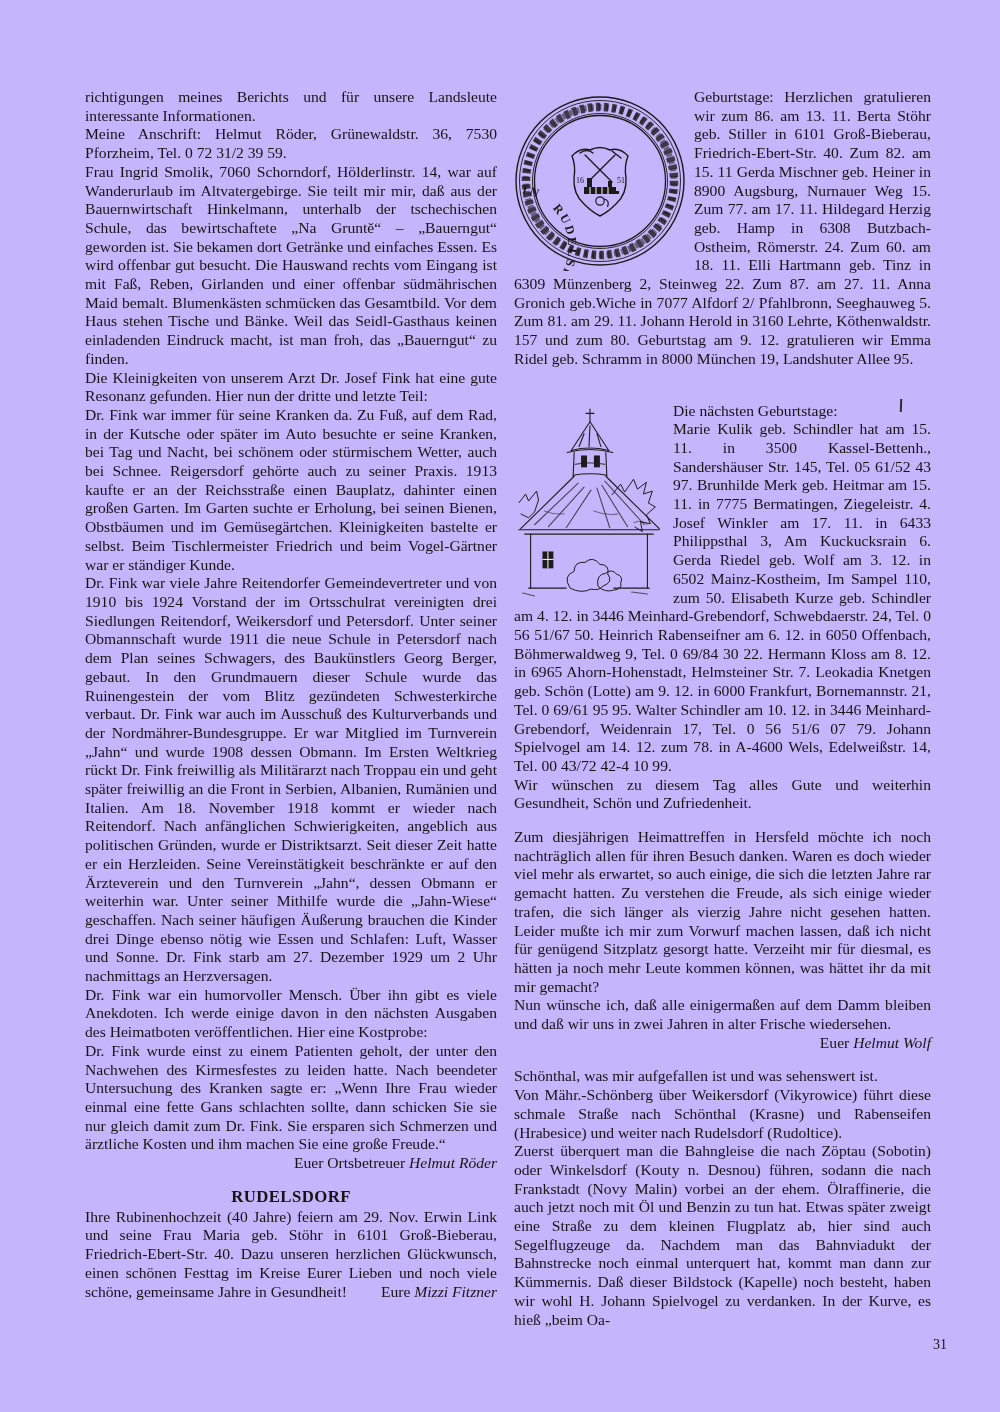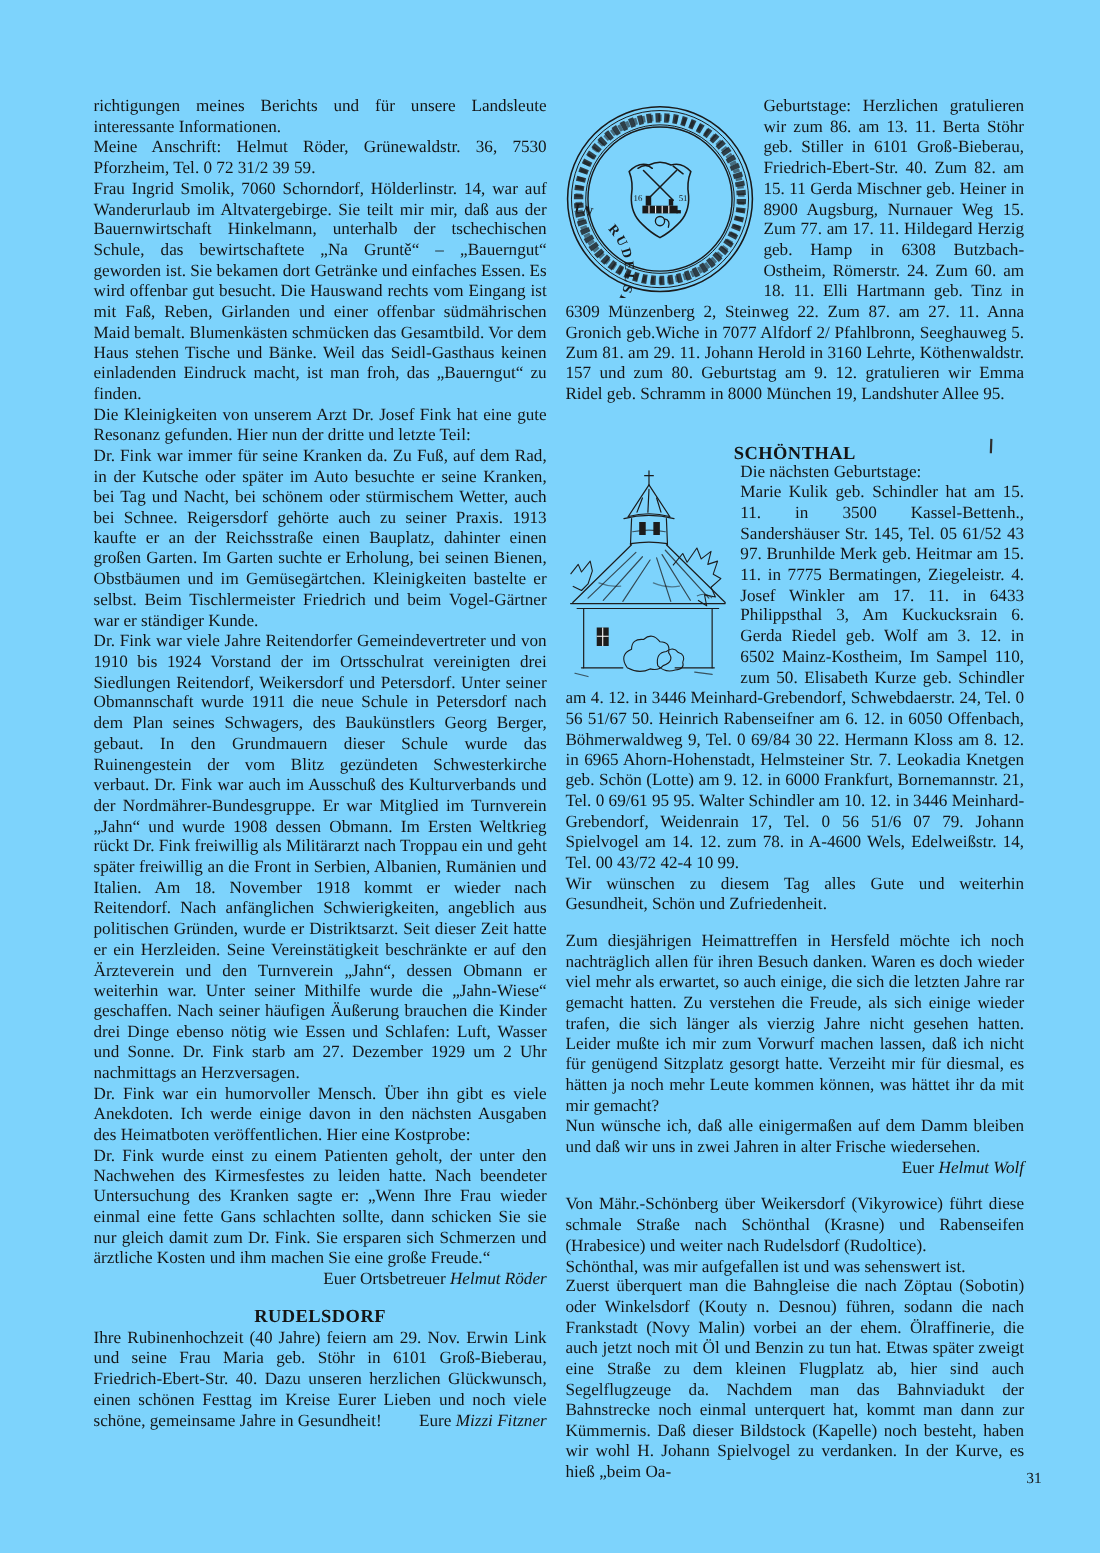--- a/index.html
+++ b/index.html
@@ -1,16 +1,16 @@
 <!DOCTYPE html>
 <html><head>
 <meta charset="utf-8">
 <style>
   html,body{margin:0;padding:0;background:#ffffff;}
-  .page{position:relative;width:1000px;height:1412px;background:#7dd3fc;
+  .page{position:relative;width:1000px;height:1412px;background:#c4b5fd;
         font-family:"Liberation Serif", serif;color:#151515;overflow:hidden;}
   .cols{position:absolute;left:85px;top:88px;width:846px;display:flex;gap:17px;}
   .col{flex:0 0 auto;}
   .col-left{width:412px;}
   .col-right{width:417px;}
   p.para{margin:0;text-align:justify;font-size:15.6px;line-height:18.7px;}
   .heading{margin:0;text-align:center;font-weight:bold;font-size:16.8px;line-height:19px;letter-spacing:.4px;}
   .sig{margin:0;text-align:right;font-size:15.6px;line-height:18.7px;}
   .b{font-weight:normal;}
   .i{font-style:italic;}
@@ -78,21 +78,20 @@
         <g stroke="#1a1a1a" fill="none" stroke-width="1.2">
           <circle cx="86" cy="109" r="4.2"></circle>
           <path d="M90,107 q6,1 3.5,8"></path>
         </g>
         <text x="66" y="91" font-size="8" text-anchor="middle" fill="#1a1a1a" font-family="Liberation Serif, serif">16</text>
         <text x="107" y="91" font-size="8" text-anchor="middle" fill="#1a1a1a" font-family="Liberation Serif, serif">51</text>
       </svg>
     </div>
         <p class="para"><span>Geburtstage: Herzlichen gratulieren wir zum 86. am 13. 11. </span><span class="b">Berta Stöhr</span><span> geb. Stiller in 6101 Groß-Bieberau, Friedrich-Ebert-Str. 40. Zum 82. am 15. 11 </span><span class="b">Gerda Mischner</span><span> geb. Heiner in 8900 Augsburg, Nurnauer Weg 15. Zum 77. am 17. 11. </span><span class="b">Hildegard Herzig</span><span> geb. Hamp in 6308 Butzbach-Ostheim, Römerstr. 24. Zum 60. am 18. 11. </span><span class="b">Elli Hartmann</span><span> geb. Tinz in 6309 Münzenberg 2, Steinweg 22. Zum 87. am 27. 11. </span><span class="b">Anna Gronich</span><span> geb.Wiche in 7077 Alfdorf 2/ Pfahlbronn, Seeghauweg 5. Zum 81. am 29. 11. </span><span class="b">Johann Herold</span><span> in 3160 Lehrte, Köthenwaldstr. 157 und zum 80. Geburtstag am 9. 12. gratulieren wir </span><span class="b">Emma Ridel</span><span> geb. Schramm in 8000 München 19, Landshuter Allee 95.</span></p>
         <div class="spacer" style="height: 33px;"></div>
-        <div class="heading"><span>SCHÖNTHAL</span></div>
         <div class="church-float">
       <svg viewBox="0 0 150 196" xmlns="http://www.w3.org/2000/svg">
         <g stroke="#1c1c1c" fill="none" stroke-width="1.1" stroke-linecap="round">
           <path d="M76,5 v13 M72,9.5 h8"></path>
           <path d="M76,18 L57,47 Q76,42 95,47 Z"></path>
           <path d="M70,30 L65,43 M76,22 L75,43 M83,30 L87,43"></path>
           <path d="M53,49 Q76,43 99,49"></path>
           <path d="M60,49 L59,73 M92,49 L93,73"></path>
           <path d="M61,61 Q76,58 91,61" opacity="0.7"></path>
           <path d="M60,73 L6,126 M92,73 L146,126"></path>
@@ -122,21 +121,21 @@
       </svg>
     </div>
         <p class="para"><span>Die nächsten Geburtstage:</span></p>
         <p class="para"><span class="b">Marie Kulik</span><span> geb. Schindler hat am 15. 11. in 3500 Kassel-Bettenh., Sandershäuser Str. 145, Tel. 05 61/52 43 97. </span><span class="b">Brunhilde Merk</span><span> geb. Heitmar am 15. 11. in 7775 Bermatingen, Ziegeleistr. 4. </span><span class="b">Josef Winkler</span><span> am 17. 11. in 6433 Philippsthal 3, Am Kuckucksrain 6. </span><span class="b">Gerda Riedel</span><span> geb. Wolf am 3. 12. in 6502 Mainz-Kostheim, Im Sampel 110, zum 50. </span><span class="b">Elisabeth Kurze</span><span> geb. Schindler am 4. 12. in 3446 Meinhard-Grebendorf, Schwebdaerstr. 24, Tel. 0 56 51/67 50. </span><span class="b">Heinrich Rabenseifner</span><span> am 6. 12. in 6050 Offenbach, Böhmerwaldweg 9, Tel. 0 69/84 30 22. </span><span class="b">Hermann Kloss</span><span> am 8. 12. in 6965 Ahorn-Hohenstadt, Helmsteiner Str. 7. </span><span class="b">Leokadia Knetgen</span><span> geb. Schön (Lotte) am 9. 12. in 6000 Frankfurt, Bornemannstr. 21, Tel. 0 69/61 95 95. </span><span class="b">Walter Schindler</span><span> am 10. 12. in 3446 Meinhard-Grebendorf, Weidenrain 17, Tel. 0 56 51/6 07 79. </span><span class="b">Johann Spielvogel</span><span> am 14. 12. zum 78. in A-4600 Wels, Edelweißstr. 14, Tel. 00 43/72 42-4 10 99.</span></p>
         <p class="para"><span>Wir wünschen zu diesem Tag alles Gute und weiterhin Gesundheit, Schön und Zufriedenheit.</span></p>
         <div class="spacer" style="height: 15px;"></div>
         <p class="para"><span>Zum diesjährigen Heimattreffen in Hersfeld möchte ich noch nachträglich allen für ihren Besuch danken. Waren es doch wieder viel mehr als erwartet, so auch einige, die sich die letzten Jahre rar gemacht hatten. Zu verstehen die Freude, als sich einige wieder trafen, die sich länger als vierzig Jahre nicht gesehen hatten. Leider mußte ich mir zum Vorwurf machen lassen, daß ich nicht für genügend Sitzplatz gesorgt hatte. Verzeiht mir für diesmal, es hätten ja noch mehr Leute kommen können, was hättet ihr da mit mir gemacht?</span></p>
         <p class="para"><span>Nun wünsche ich, daß alle einigermaßen auf dem Damm bleiben und daß wir uns in zwei Jahren in alter Frische wiedersehen.</span></p>
         <p class="sig"><span>Euer </span><span class="i">Helmut Wolf</span></p>
         <div class="spacer" style="height: 15px;"></div>
+        <p class="para"><span class="b">Schönthal,</span><span> was mir aufgefallen ist und was sehenswert ist.</span></p>
         <p class="para"><span>Von Mähr.-Schönberg über Weikersdorf (Vikyrowice) führt diese schmale Straße nach Schönthal (Krasne) und Rabenseifen (Hrabesice) und weiter nach Rudelsdorf (Rudoltice).</span></p>
-        <p class="para"><span class="b">Schönthal,</span><span> was mir aufgefallen ist und was sehenswert ist.</span></p>
         <p class="para"><span>Zuerst überquert man die Bahngleise die nach Zöptau (Sobotin) oder Winkelsdorf (Kouty n. Desnou) führen, sodann die nach Frankstadt (Novy Malin) vorbei an der ehem. Ölraffinerie, die auch jetzt noch mit Öl und Benzin zu tun hat. Etwas später zweigt eine Straße zu dem kleinen Flugplatz ab, hier sind auch Segelflugzeuge da. Nachdem man das Bahnviadukt der Bahnstrecke noch einmal unterquert hat, kommt man dann zur Kümmernis. Daß dieser Bildstock (Kapelle) noch besteht, haben wir wohl H. Johann Spielvogel zu verdanken. In der Kurve, es hieß „beim Oa-</span></p>
       </div>
   </div>
 
   <div class="page-number">31</div>
   <div class="artifact"></div>
 </div>
 
 </body></html>

